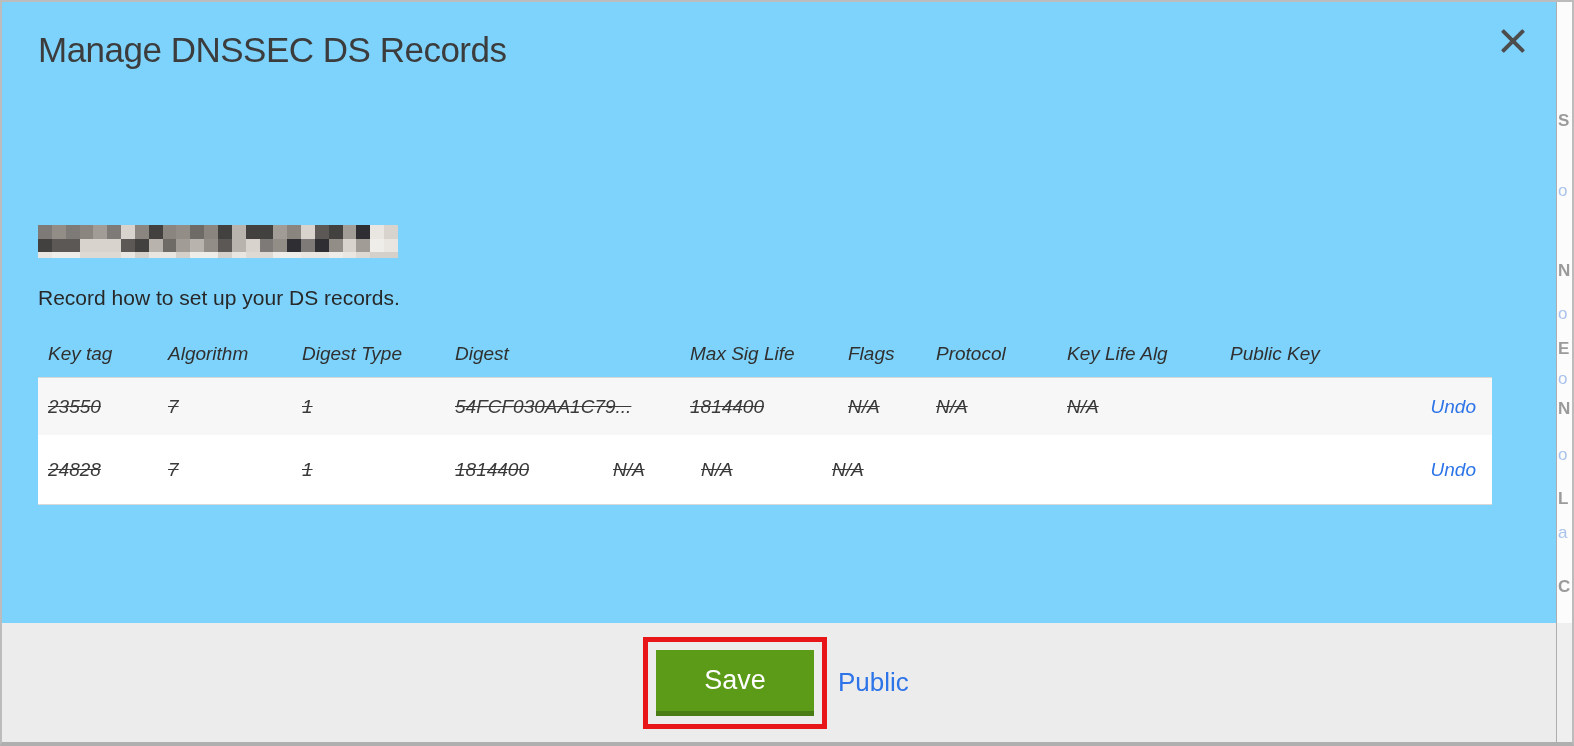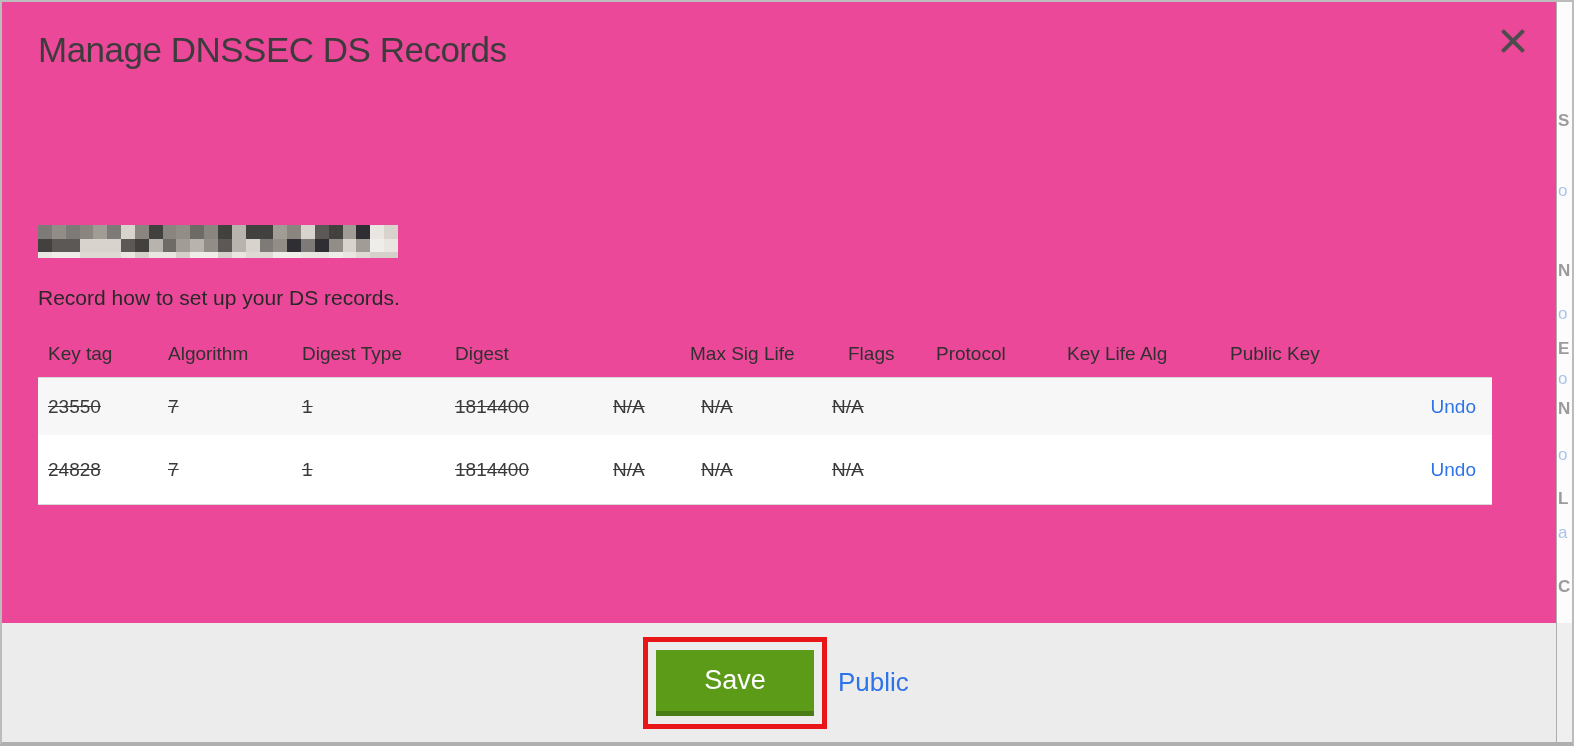--- a/index.html
+++ b/index.html
@@ -3,35 +3,35 @@
 <meta charset="utf-8">
 <style>
   html,body{margin:0;padding:0;background:#fff;}
   .stage{
     position:relative;width:1574px;height:746px;overflow:hidden;background:#fff;
     font-family:"Liberation Sans","DejaVu Sans",sans-serif;
   }
   
   .window-border{position:absolute;inset:0;border:2px solid #bcbcbc;border-bottom:4px solid #afafaf;pointer-events:none;z-index:50;}
   
-  .modal-body{position:absolute;left:0;top:0;width:1557px;height:746px;background:#ec4899;border-right:1px solid #adadad;box-sizing:border-box;}
+  .modal-body{position:absolute;left:0;top:0;width:1557px;height:746px;background:#7dd3fc;border-right:1px solid #adadad;box-sizing:border-box;}
   .page-title{position:absolute;left:38px;top:30px;margin:0;font-size:35px;font-weight:400;color:#3c3c3c;letter-spacing:-0.5px;}
   .close{position:absolute;left:1499px;top:27px;width:28px;height:28px;cursor:pointer;}
   .close i{position:absolute;left:-1px;top:12px;width:30px;height:4px;background:#4d4d4d;border-radius:1px;}
   .close .x1{transform:rotate(45deg);}
   .close .x2{transform:rotate(-45deg);}
   .domain-redacted{position:absolute;left:38px;top:225px;width:360px;height:33px;display:grid;grid-template-columns:repeat(26,1fr);grid-template-rows:14px 13px 6px;}
   .subtitle{position:absolute;left:38px;top:286px;font-size:21px;color:#282828;}
   
   .table{position:absolute;left:38px;top:331px;width:1454px;font-size:19px;}
   .thead{display:flex;align-items:center;height:46px;border-bottom:1px solid #d8d8d8;color:#303030;}
   .trow{display:flex;align-items:center;color:#3a3a3a;}
   .trow.r0{height:57px;background:#f7f7f7;}
   .trow.r1{height:69px;background:#fff;border-bottom:1px solid #d8d8d8;}
-  .cell{box-sizing:border-box;padding-left:10px;white-space:nowrap;overflow:hidden;}
+  .cell{box-sizing:border-box;padding-left:10px;white-space:nowrap;overflow:hidden;font-style:italic;}
   .c0{width:120px}.c1{width:134px}.c2{width:153px}.c3{width:235px}.c4{width:158px}
   .c5{width:88px}.c6{width:131px}.c7{width:163px}.c8{flex:1}
   .c9{width:90px;text-align:right;padding-left:0;padding-right:16px;}
   .trow.deleted .val{text-decoration:line-through;}
   .link{color:#2d74e8;cursor:pointer;text-decoration:none;}
   
   .add-btn{position:absolute;left:38px;top:514px;height:39px;padding:0 33px;background:#fff;
     border:2px solid #6da226;color:#6da226;font-size:20px;font-family:inherit;cursor:pointer;}
   
   .footer{position:absolute;left:0;top:623px;width:1556px;height:125px;background:#ececec;}
@@ -154,20 +154,21 @@
         <div class="cell c6">Protocol</div>
         <div class="cell c7">Key Life Alg</div>
         <div class="cell c8">Public Key</div>
         <div class="cell c9"></div>
       </div>
 
       <div class="trow r0 deleted">
         <div class="cell c0 val">23550</div>
         <div class="cell c1 val">7</div>
         <div class="cell c2 val">1</div>
+        <div class="cell c3 val">54FCF030AA1C79...</div>
         <div class="cell c4 val">1814400</div>
         <div class="cell c5 val">N/A</div>
         <div class="cell c6 val">N/A</div>
         <div class="cell c7 val">N/A</div>
         <div class="cell c8 val"></div>
         <div class="cell c9"><a class="link">Undo</a></div>
       </div>
 
       <div class="trow r1 deleted">
         <div class="cell c0 val">24828</div>

